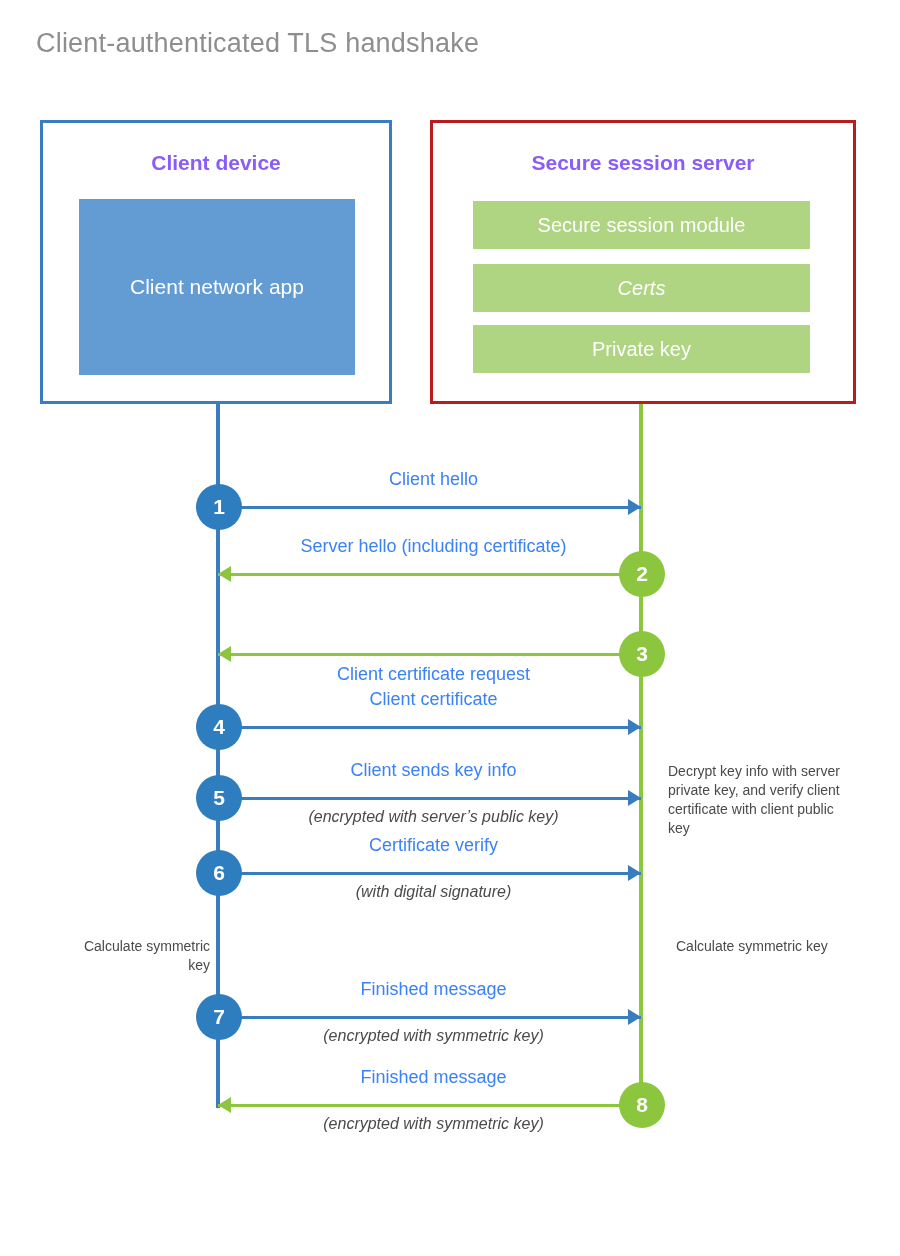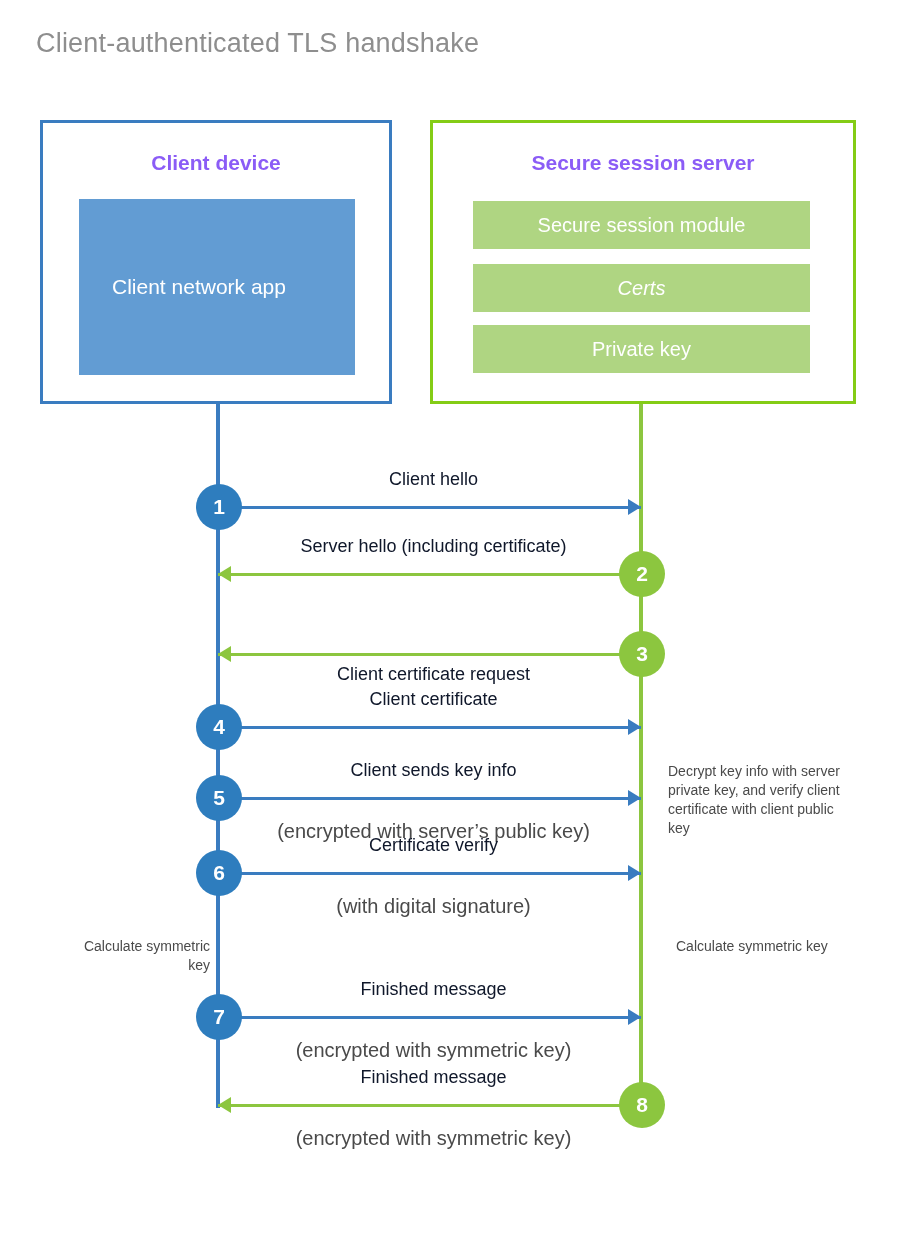--- a/index.html
+++ b/index.html
@@ -42,21 +42,21 @@
     top: 120px;
     width: 352px;
     height: 284px;
     border: 3px solid #3a7cc0;
   }
   #server-box {
     left: 430px;
     top: 120px;
     width: 426px;
     height: 284px;
-    border: 3px solid #84cc16;
+    border: 3px solid #b91c1c;
   }
   .party-title {
     position: absolute;
     left: 0;
     right: 0;
     top: 28px;
     text-align: center;
     font-size: 21px;
     font-weight: bold;
     color: #8b5cf6;
@@ -71,20 +71,21 @@
     height: 176px;
     background: #629cd3;
     display: flex;
     align-items: center;
     justify-content: center;
   }
   #client-app-label {
     color: #ffffff;
     font-size: 21px;
     line-height: 30px;
+    text-align: center;
     width: 210px;
   }
 
   
   .server-bar {
     position: absolute;
     left: 40px;
     width: 337px;
     height: 48px;
     background: #afd582;
@@ -175,31 +176,32 @@
   .step-badge.green {
     background: #8cc63f;
     left: 619px;
   }
 
   
   .step-label {
     position: absolute;
     text-align: center;
     font-size: 18px;
-    color: #0f172a;
+    color: #3b82f6;
     white-space: nowrap;
     transform: translateX(-50%);
   }
   .step-label.primary {
     top: -38px;
   }
   .step-label.sub {
-    top: 22px;
-    font-size: 20px;
+    top: 10px;
+    font-size: 16px;
     color: #4a4a4a;
+    font-style: italic;
   }
 
   
   .annotation {
     position: absolute;
     font-size: 14px;
     line-height: 19px;
     color: #4a4a4a;
   }
   #annot-server-decrypt {

